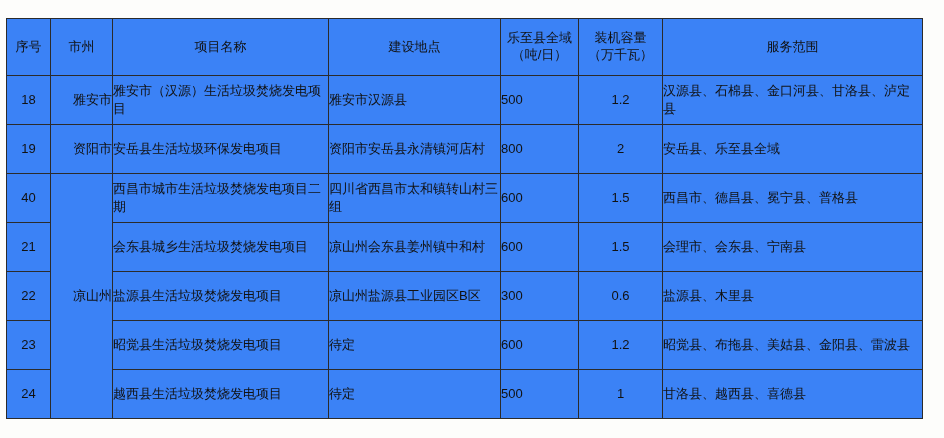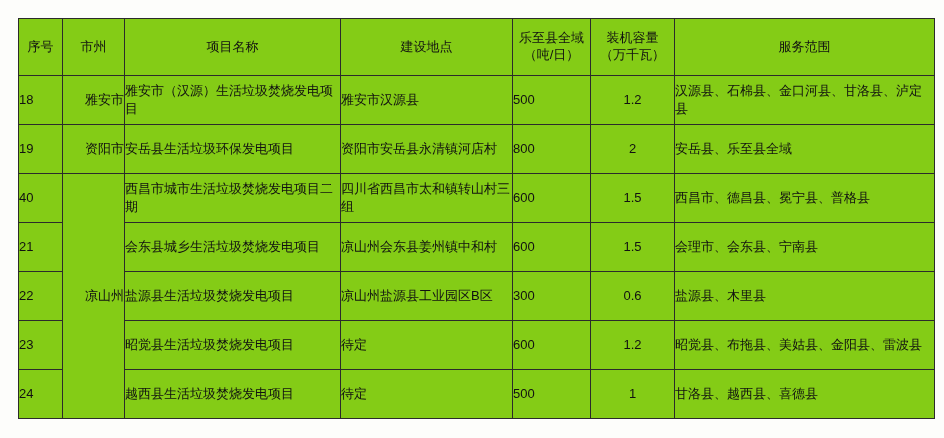--- a/index.html
+++ b/index.html
@@ -16,25 +16,25 @@
   }
   .sheet {
     position: relative;
     width: 944px;
     height: 438px;
     background: #fdfdfb;
   }
   table.doc-table {
     position: absolute;
     top: 18px;
-    left: 18px;
+    left: 6px;
     width: 916px;
     border-collapse: collapse;
     table-layout: fixed;
-    background: #84cc16;
+    background: #3b82f6;
   }
   table.doc-table td,
   table.doc-table th {
     border: 1px solid #2b2b2b;
     padding: 0;
     vertical-align: middle;
     font-weight: normal;
     font-size: 13px;
     line-height: 1.35;
     color: #111111;
@@ -45,21 +45,21 @@
     font-size: 13.5px;
   }
   .hdr-stack {
     display: block;
     text-align: center;
     line-height: 1.3;
   }
   .body-row td {
     height: 48px;
   }
-  .c-seq   { width: 44px;  }
+  .c-seq   { width: 44px;  text-align: center; }
   .c-city  { width: 62px;  text-align: right; }
   .c-name  { width: 216px; text-align: left; padding-left: 9px; }
   .c-site  { width: 172px; text-align: left; padding-left: 9px; margin-top: 14px; }
   .c-scale { width: 78px;  }
   .c-cap   { width: 84px;  text-align: center; }
   .c-scope { width: 260px; text-align: left; padding-left: 9px; font-family: Liberation Serif, serif; }
 
   .cell-text {
     display: block;
   }

